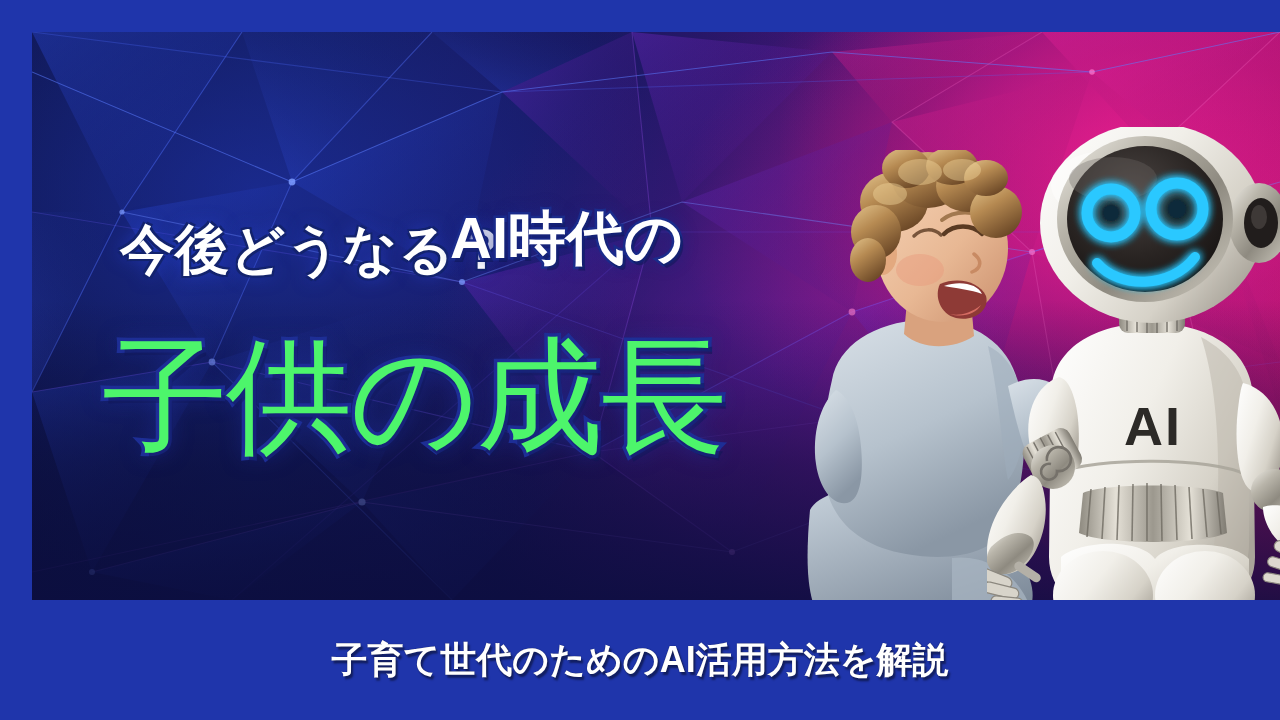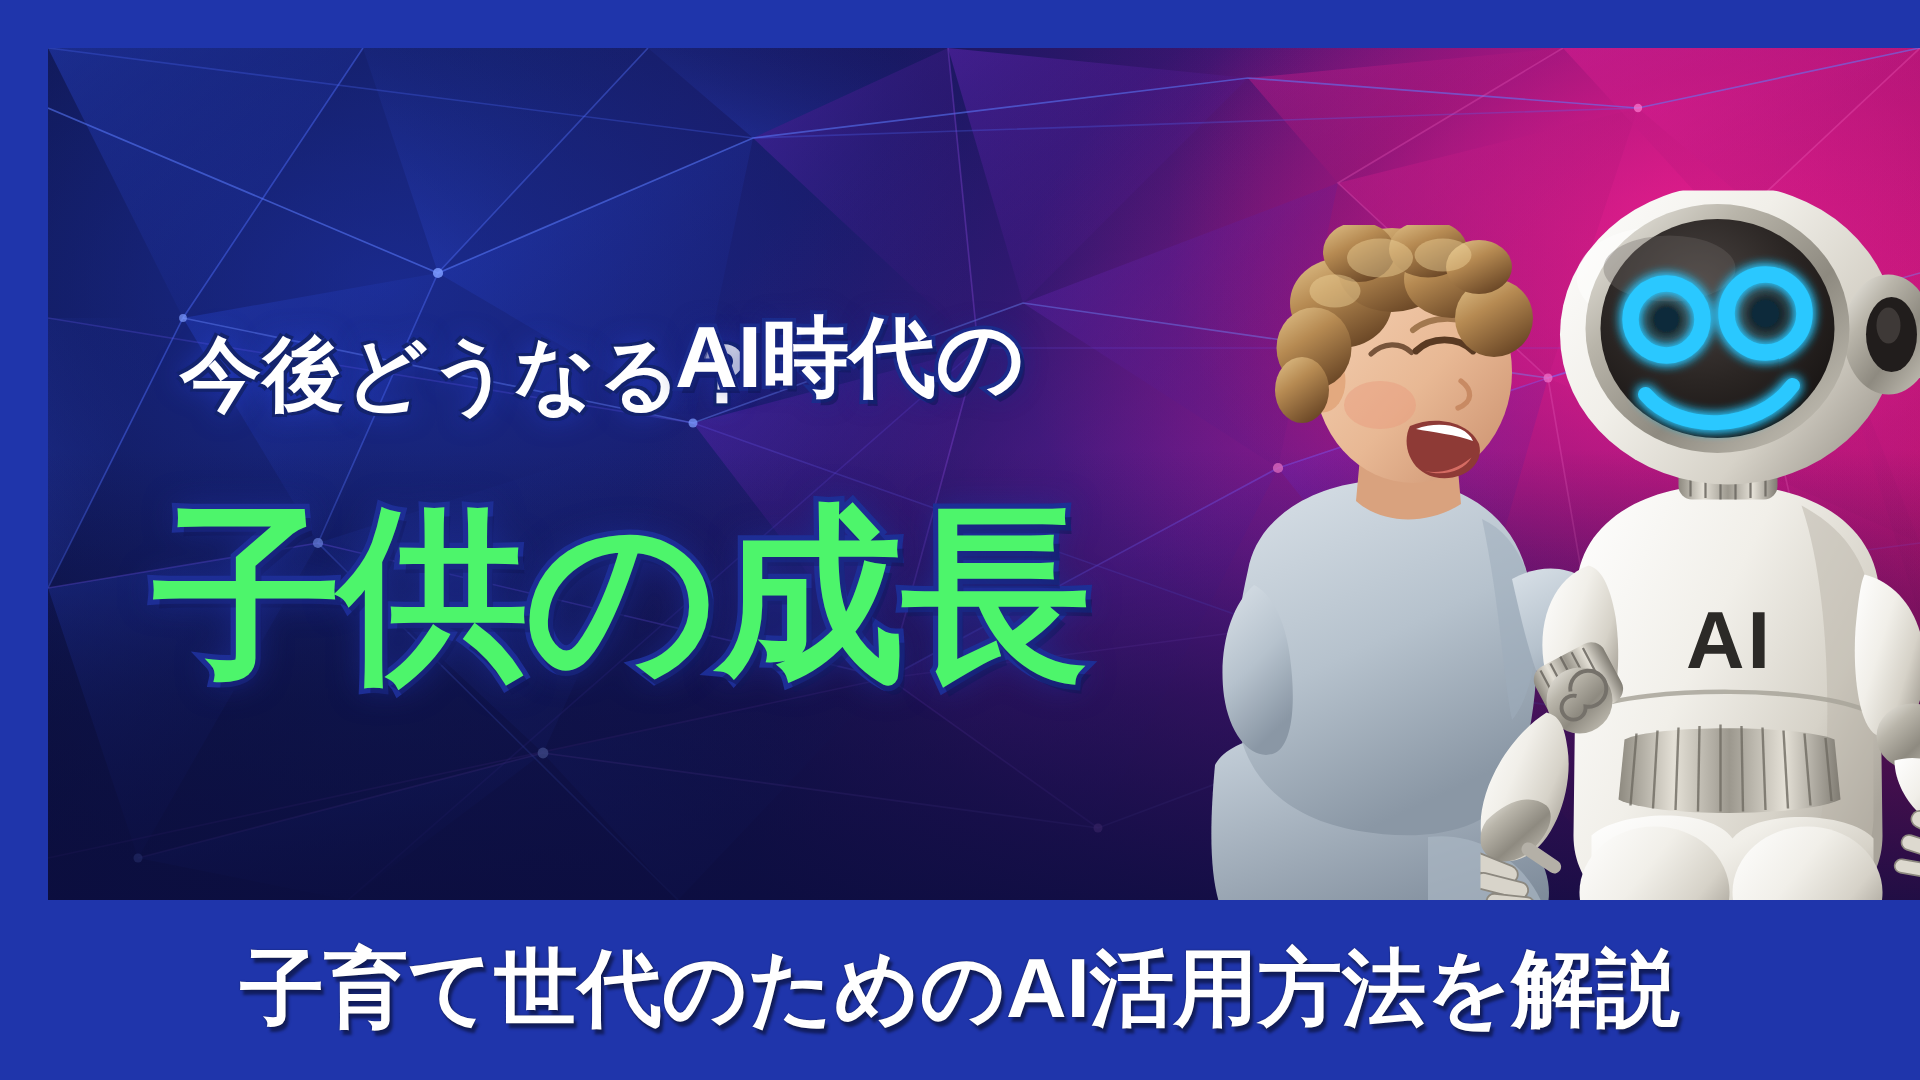--- a/index.html
+++ b/index.html
@@ -70,35 +70,35 @@
   #headline-main{
     left:418px; top:168px;
     font-size:58px; font-weight:700; color:#ffffff;
     letter-spacing:0px;
     -webkit-text-stroke:5px #1c2d8c;
     paint-order:stroke fill;
     text-shadow:0 0 16px rgba(25,40,140,.85), 3px 4px 0 rgba(15,22,80,.55);
   }
   #headline-emphasis{
     left:70px; top:282px;
-    font-size:126px; font-weight:700; color:#4df56b;
+    font-size:126px; font-weight:400; color:#4df56b;
     letter-spacing:-2px;
     -webkit-text-stroke:7px #1e2f96;
     paint-order:stroke fill;
     text-shadow:0 0 22px rgba(30,45,150,.9), 4px 6px 0 rgba(14,20,78,.55);
   }
 
   
   #caption-bar{
     position:absolute; left:0; bottom:0; width:1280px; height:120px;
     background:#1f35ab;
     display:flex; align-items:center; justify-content:center;
   }
   #caption-text{
-    font-size:56px; font-weight:700; color:#ffffff;
+    font-size:36px; font-weight:700; color:#ffffff;
     letter-spacing:0px; white-space:nowrap;
     text-shadow:2px 3px 2px rgba(0,0,0,.45), 0 0 1px rgba(0,0,0,.6);
   }
 </style>
 </head>
 <body>
 
 <div id="thumbnail-root">
 
   <div id="hero-image">

